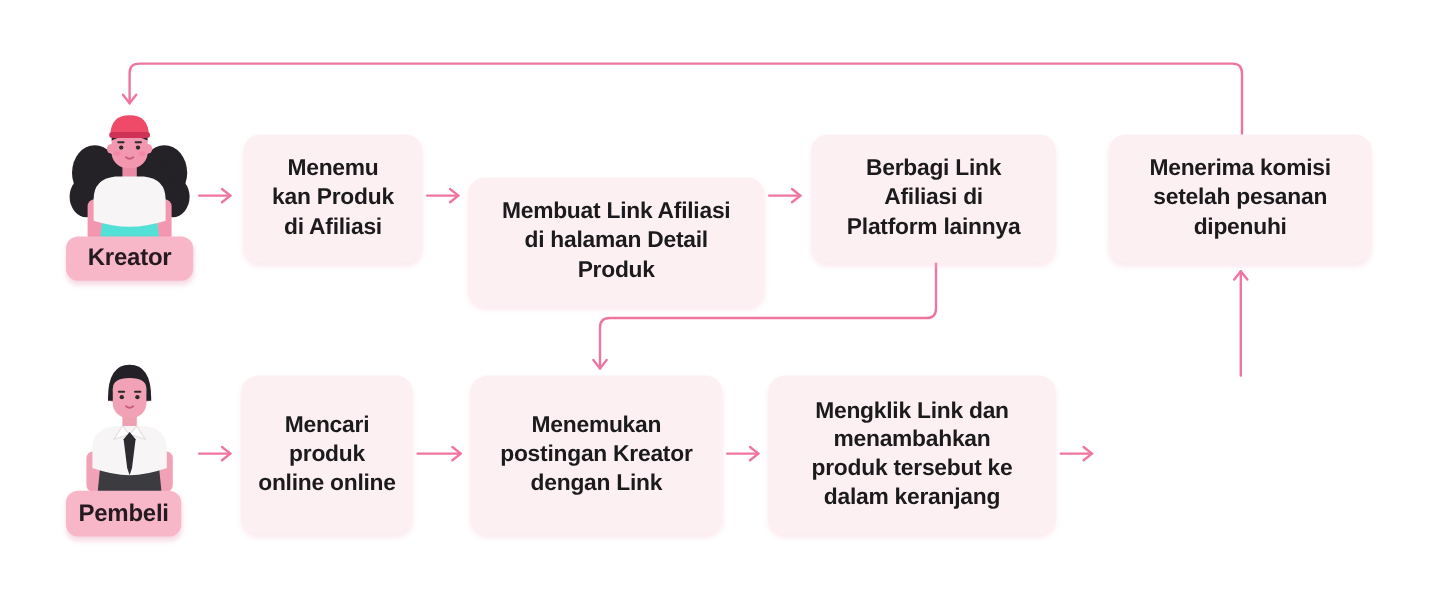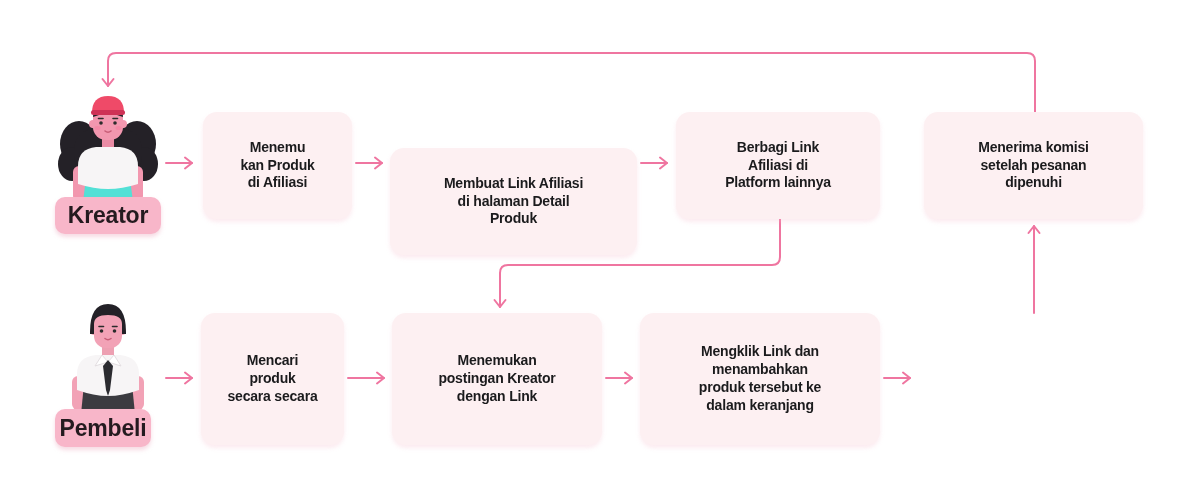--- a/index.html
+++ b/index.html
@@ -20,39 +20,39 @@
   .step {
     position: absolute;
     z-index: 2;
     background: #FDF0F2;
     border-radius: 14px;
     display: flex;
     align-items: center;
     justify-content: center;
     text-align: center;
     font-weight: 700;
-    font-size: 14px;
+    font-size: 19px;
     line-height: 1.27;
     letter-spacing: -0.2px;
     color: #1B1B1D;
     white-space: pre-line;
     padding: 20px 8px;
     box-sizing: border-box;
     box-shadow: 0 3px 4px rgba(243, 183, 202, 0.28);
   }
   .badge {
     position: absolute;
     z-index: 4;
     background: #F8B6C9;
     border-radius: 10px;
     display: flex;
     align-items: center;
     justify-content: center;
     font-weight: 700;
-    font-size: 23px;
+    font-size: 20px;
     letter-spacing: -0.2px;
     color: #241A1F;
     box-shadow: 0 3px 4px rgba(230, 150, 175, 0.35);
   }
   .avatar { position: absolute; z-index: 3; }
 
   
   .a1 { left: 203px; top: 112px; width: 149px; height: 107px; }
   .a2 { left: 390px; top: 112px; width: 247px; height: 107px; margin-top: 36px; }
   .a3 { left: 676px; top: 112px; width: 204px; height: 107px; }
@@ -178,21 +178,21 @@
 Produk</div>
   <div class="step a4">Menerima komisi
 setelah pesanan
 dipenuhi</div>
   <div class="step a3">Berbagi Link
 Afiliasi di
 Platform lainnya</div>
 
   <div class="step b1">Mencari
 produk
-secara secara</div>
+online online</div>
   <div class="step b2">Menemukan
 postingan Kreator
 dengan Link</div>
   <div class="step b3">Mengklik Link dan
 menambahkan
 produk tersebut ke
 dalam keranjang</div>
 
 </div>
 

